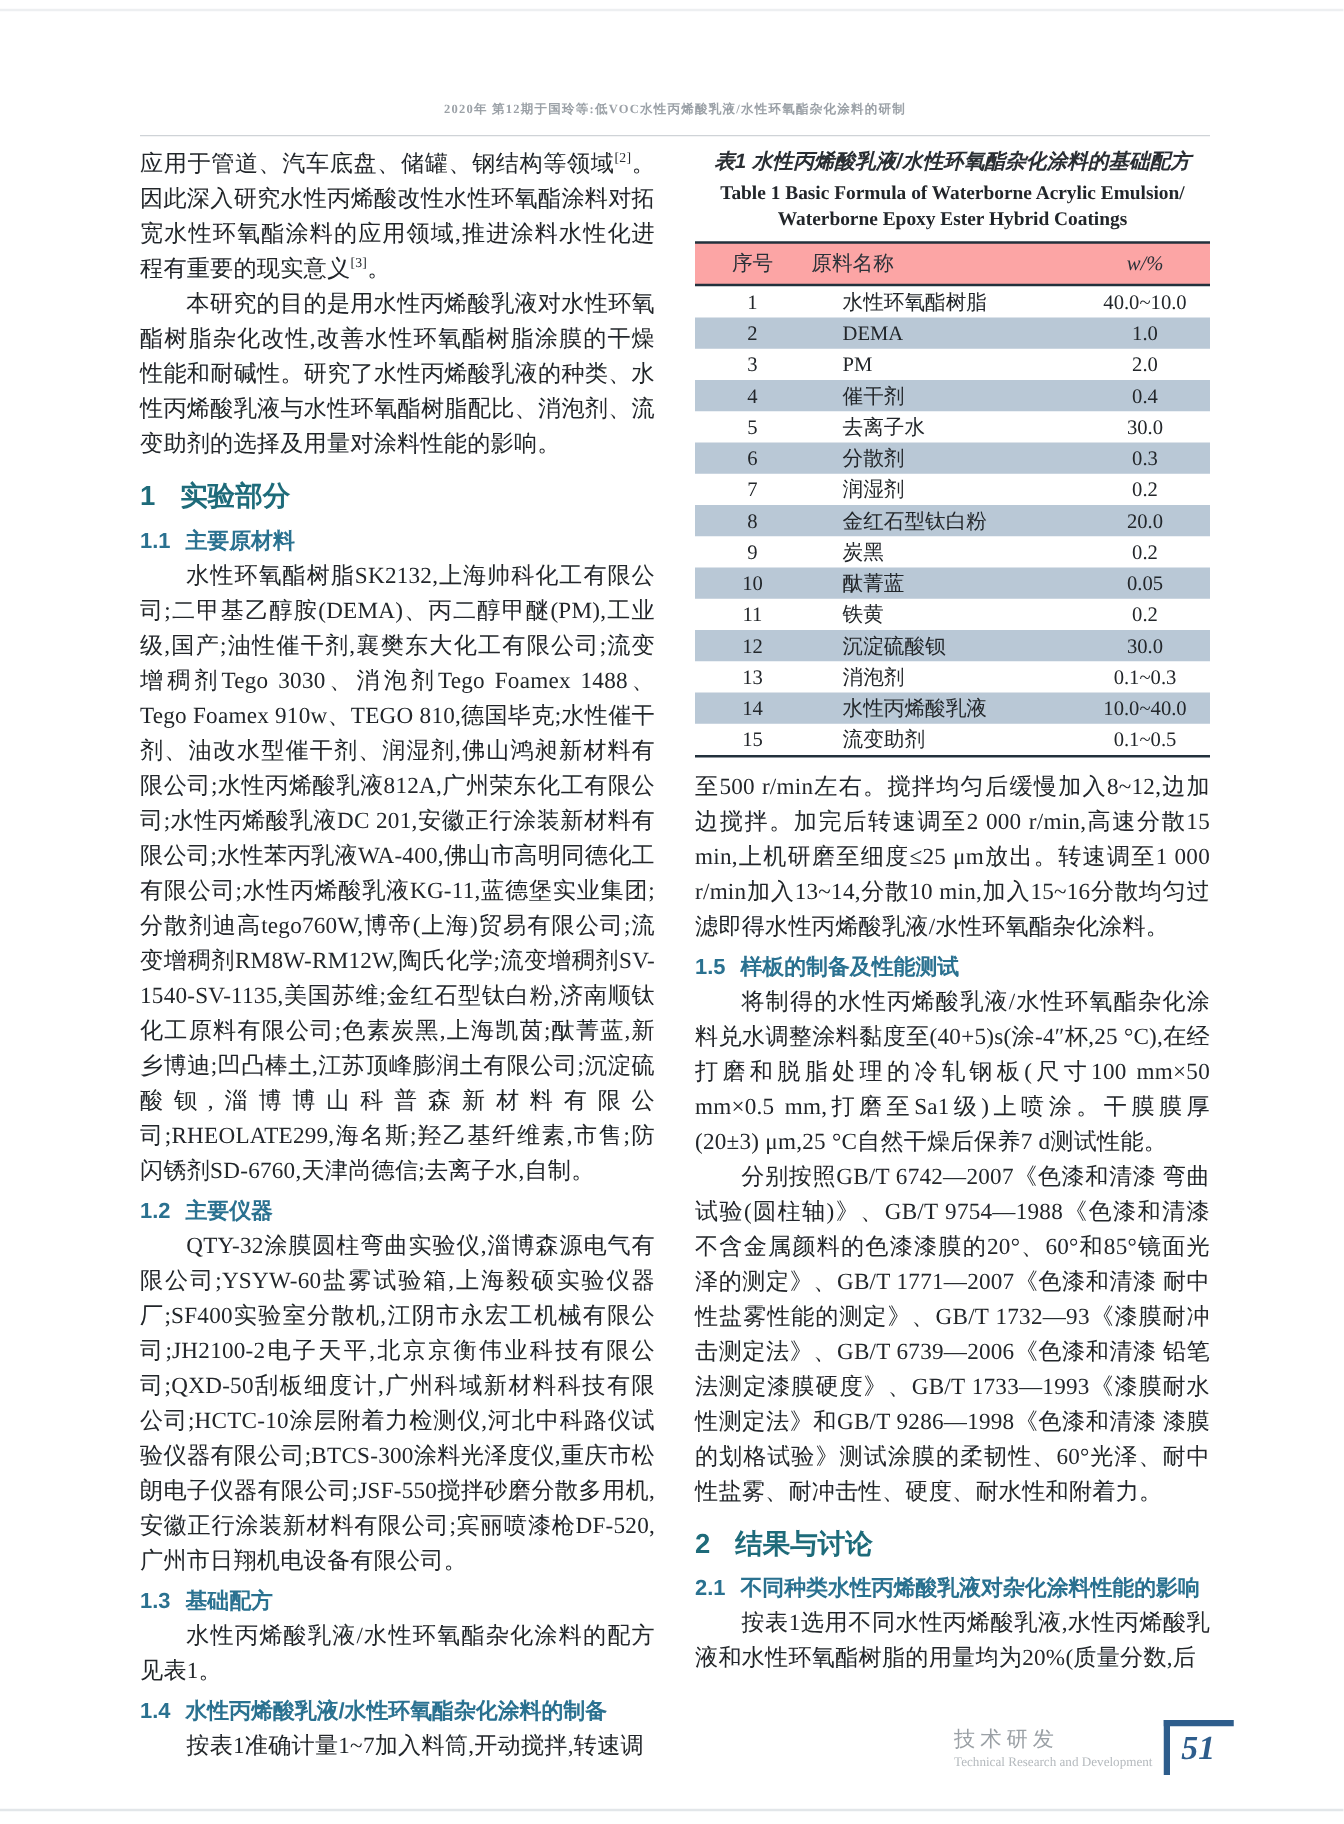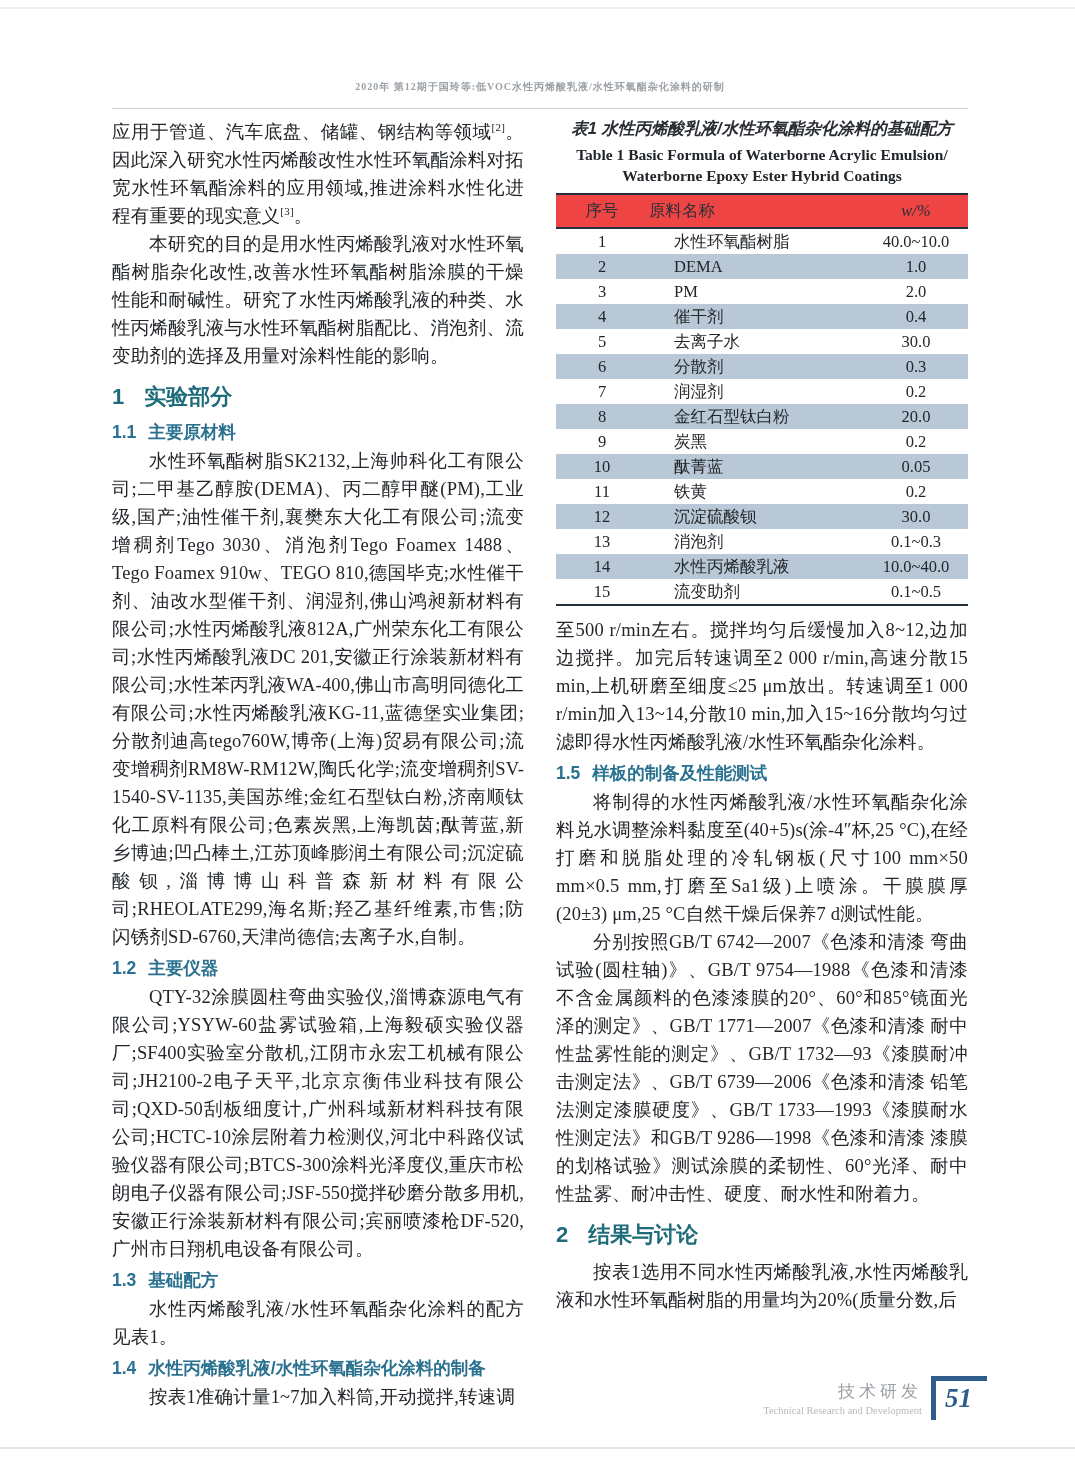--- a/index.html
+++ b/index.html
@@ -26,32 +26,32 @@
   .h2{font-family:"Liberation Sans","DejaVu Sans",sans-serif;font-weight:bold;
       font-size:17.5px;color:#2a7190;margin:5px 0 3px 0;}
   .h2 .num{margin-right:12px;}
 
   .tbl-caption-zh{font-family:"Liberation Sans","DejaVu Sans",sans-serif;font-weight:bold;
       font-size:16.5px;text-align:center;color:#2a2e33;margin:0 0 4px 0;font-style:italic;}
   .tbl-caption-en{font-weight:bold;font-size:15.5px;line-height:21px;text-align:center;
       color:#22262a;margin:0;}
   table.formula{width:100%;border-collapse:collapse;margin-top:7px;
       border-top:2px solid #22313c;border-bottom:2px solid #22313c;font-size:16.5px;}
-  table.formula th{background:#ef4444;font-weight:normal;height:30px;
+  table.formula th{background:#fca5a5;font-weight:normal;height:30px;
       border-bottom:2px solid #22313c;color:#2a3138;}
   table.formula th.ital{font-style:italic;}
   table.formula td{height:25px;padding:0;}
   table.formula tbody tr:nth-child(even){background:#b9c8d6;}
   table.formula td:nth-child(1),table.formula th:nth-child(1){width:90px;text-align:center;}
   table.formula td:nth-child(2),table.formula th:nth-child(2){width:190px;text-align:left;margin-top:10px;}
   table.formula td:nth-child(2){padding-left:26px;}
   table.formula td:nth-child(3),table.formula th:nth-child(3){text-align:center;}
 
   .footer{position:absolute;top:1376px;right:88px;display:flex;align-items:flex-start;}
-  .footer-text{text-align:right;margin-right:9px;margin-top:4px;}
+  .footer-text{text-align:left;margin-right:9px;margin-top:4px;}
   .footer-zh{font-family:"Liberation Sans","DejaVu Sans",sans-serif;font-size:17px;
       color:#9aa0a5;letter-spacing:4px;}
   .footer-en{font-size:10.5px;color:#b5babe;margin-top:2px;}
   .pagebox{position:relative;width:56px;height:46px;}
   .pagebox-top{position:absolute;top:0;left:0;width:56px;height:5px;background:#2e5d8c;}
   .pagebox-v{position:absolute;top:0;left:0;width:5px;height:44px;background:#2e5d8c;}
   .pagebox-num{position:absolute;left:14px;top:7px;font-style:italic;font-weight:bold;
       font-size:27px;color:#2e5d8c;font-family:"Liberation Serif","DejaVu Serif",serif;}
 </style>
 </head>
@@ -193,20 +193,23 @@
     <div class="h2">
       <span class="num">1.5</span><span>样板的制备及性能测试</span>
     </div>
     <p class="para ind">将制得的水性丙烯酸乳液/水性环氧酯杂化涂料兑水调整涂料黏度至(40+5)s(涂-4″杯,25 °C),在经打磨和脱脂处理的冷轧钢板(尺寸100 mm×50 mm×0.5 mm,打磨至Sa1级)上喷涂。干膜膜厚(20±3) μm,25 °C自然干燥后保养7 d测试性能。</p>
     <p class="para ind">分别按照GB/T 6742—2007《色漆和清漆  弯曲试验(圆柱轴)》、GB/T 9754—1988《色漆和清漆  不含金属颜料的色漆漆膜的20°、60°和85°镜面光泽的测定》、GB/T 1771—2007《色漆和清漆  耐中性盐雾性能的测定》、GB/T 1732—93《漆膜耐冲击测定法》、GB/T 6739—2006《色漆和清漆  铅笔法测定漆膜硬度》、GB/T 1733—1993《漆膜耐水性测定法》和GB/T 9286—1998《色漆和清漆  漆膜的划格试验》测试涂膜的柔韧性、60°光泽、耐中性盐雾、耐冲击性、硬度、耐水性和附着力。</p>
 
     <div class="h1">
       <span class="num">2</span><span>结果与讨论</span>
     </div>
 
+    <div class="h2">
+      <span class="num">2.1</span><span>不同种类水性丙烯酸乳液对杂化涂料性能的影响</span>
+    </div>
     <p class="para ind">按表1选用不同水性丙烯酸乳液,水性丙烯酸乳液和水性环氧酯树脂的用量均为20%(质量分数,后</p>
   </div>
 
   <div class="footer">
     <div class="footer-text">
       <div class="footer-zh">技术研发</div>
       <div class="footer-en">Technical Research and Development</div>
     </div>
     <div class="pagebox">
       <div class="pagebox-top"></div>

